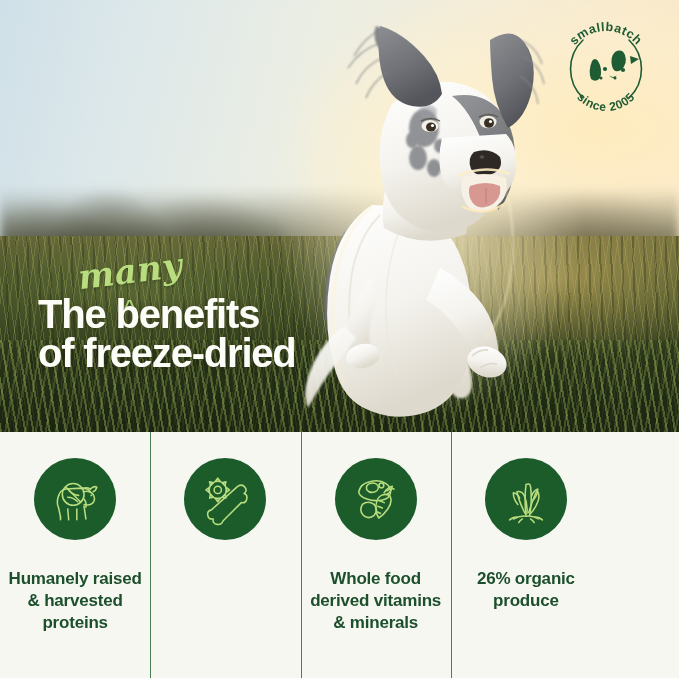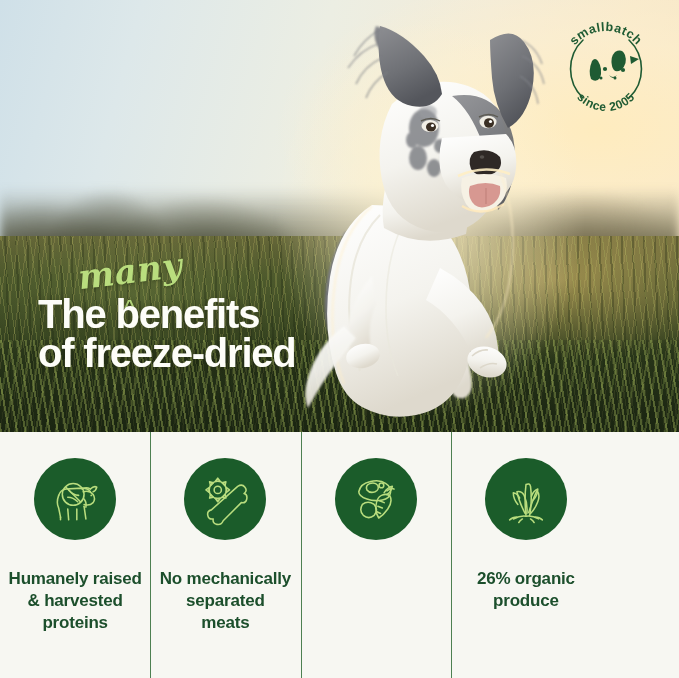--- a/index.html
+++ b/index.html
@@ -315,38 +315,38 @@
             <path d="M15 13 l4.2 1 l-3.2 3.2 z"></path>
             <path d="M33 31 l-4.2 -1 l3.2 -3.2 z"></path>
             <path d="M33 13 l-1 4.2 l-3.2 -3.2 z"></path>
             <path d="M15 31 l1 -4.2 l3.2 3.2 z"></path>
           </g>
           <g>
             <path d="M46 18 q5 -3 8 1 q3 4 -1 7 q4 1 3 6 q-1 5 -6 4 l-20 20 q-2 5 -7 4 q-5 -1 -4 -6 q-5 1 -6 -4 q-1 -5 4 -6 z"></path>
           </g>
         </svg>
       </div>
-      <div class="feature-label">No mechanically
-separated
-meats</div>
     </div>
 
     <div class="feature">
       <div class="icon-circle">
         <svg width="58" height="58" viewBox="0 0 64 64" fill="none" stroke="#b9dd7e" stroke-width="1.7" stroke-linecap="round" stroke-linejoin="round">
           <path d="M13 24 q2 -9 12 -11 q11 -3 18 2 q6 4 5 10 q-1 7 -9 8 q-9 2 -17 -1 q-9 -3 -9 -8 z"></path>
           <path d="M22 22 q-2 -5 3 -7 q6 -2 9 2 q2 5 -3 7 q-6 2 -9 -2 z"></path>
           <circle cx="38" cy="17" r="2.6"></circle>
           <path d="M17 38 q-4 7 1 12 q6 5 12 0 q5 -6 0 -12 q-7 -5 -13 0 z"></path>
           <path d="M41 25 q4 -6 9 -7 q-1 6 -6 9"></path>
           <path d="M44 23 q5 -4 8 -2"></path>
           <path d="M38 28 q7 -3 10 2 q2 6 -3 13 q-5 7 -10 10 q-4 -6 -3 -14 q1 -9 6 -11 z"></path>
           <path d="M36 34 l5 2 M34 40 l5 2 M33 46 l4 2"></path>
         </svg>
       </div>
+      <div class="feature-label">Whole food
+derived vitamins
+&amp; minerals</div>
     </div>
 
     <div class="feature">
       <div class="icon-circle">
         <svg width="58" height="58" viewBox="0 0 64 64" fill="none" stroke="#b9dd7e" stroke-width="1.7" stroke-linecap="round" stroke-linejoin="round">
           <path d="M32 50 q-2 -18 0 -34 q4 -2 5 2 q2 16 -1 32"></path>
           <path d="M31 48 q-7 -14 -9 -24 q5 -1 8 4 q4 9 3 20"></path>
           <path d="M23 38 q-5 -6 -5 -13 q5 1 7 6"></path>
           <path d="M35 47 q5 -16 9 -24 q4 4 1 12 q-3 8 -8 13"></path>
           <path d="M40 33 q5 -5 5 -12 q-5 2 -7 8"></path>

